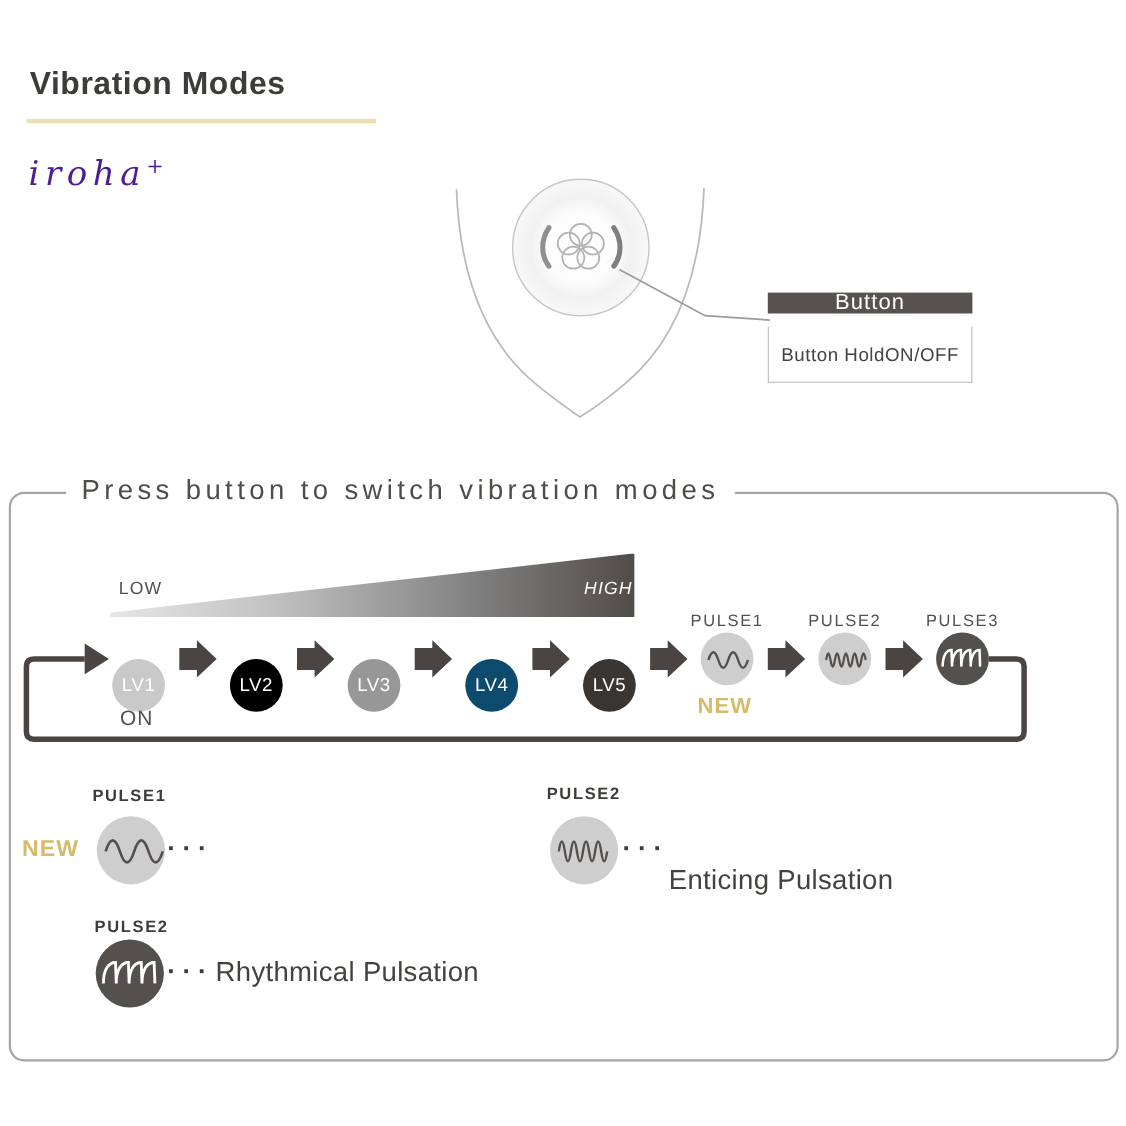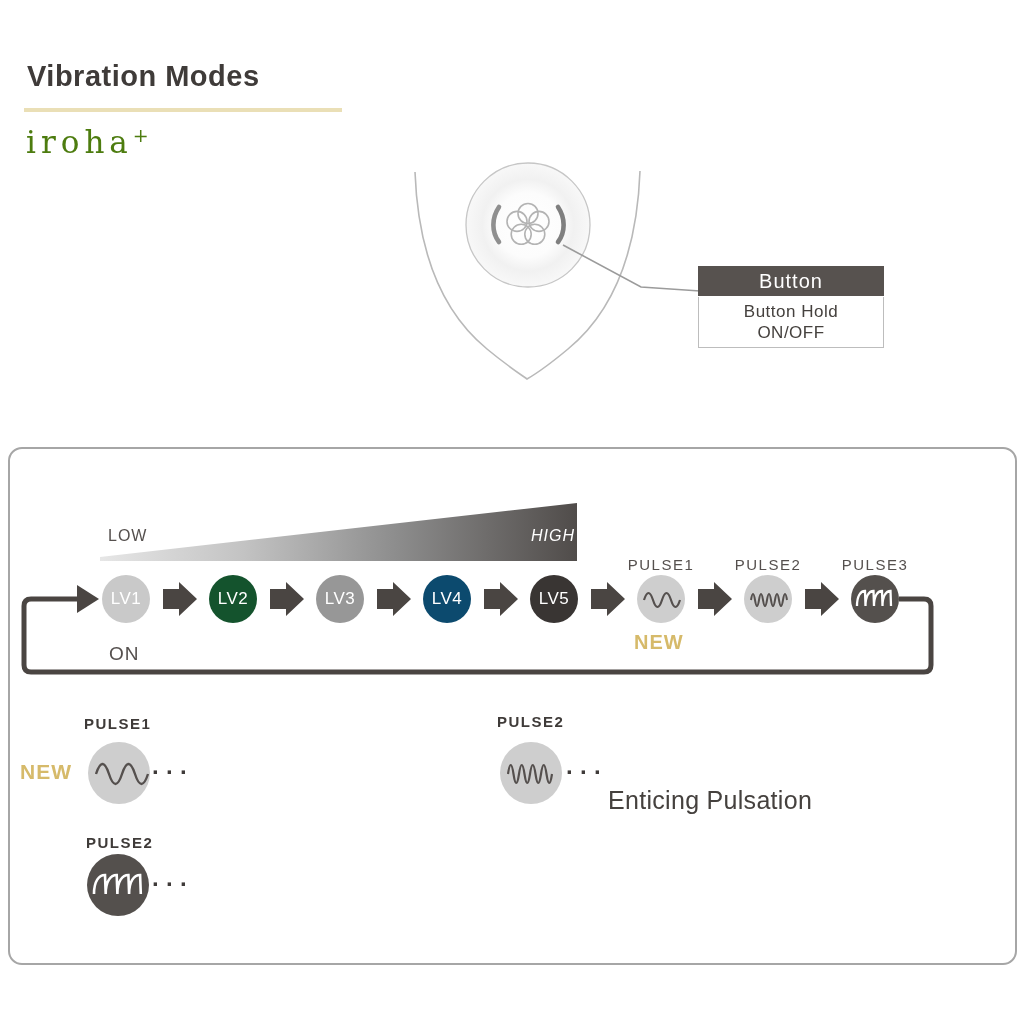--- a/index.html
+++ b/index.html
@@ -5,44 +5,44 @@
   html,body{margin:0;padding:0;background:#ffffff;}
   #stage{
     position:relative;width:1024px;height:1024px;background:#ffffff;overflow:hidden;
     font-family:"Liberation Sans", sans-serif;color:#45413e;margin-top:44px;
   }
   .abs{position:absolute;}
 
   
   .page-title{left:27px;top:16px;font-size:29px;font-weight:bold;color:#3f3b39;letter-spacing:.5px;}
   .title-underline{left:24px;top:64px;width:318px;height:4px;background:#eadfb6;}
-  .brand{left:26px;top:80px;font-family:"DejaVu Serif", serif;font-size:31px;color:#4d7c0f;letter-spacing:5px;}
+  .brand{left:26px;top:96px;font-family:"DejaVu Serif", serif;font-size:31px;color:#4c1d95;letter-spacing:5px;font-style:italic;}
   .brand sup{font-size:19px;letter-spacing:0;}
 
   
-  .callout-header{left:698px;top:222px;width:186px;height:30px;background:#57524f;
+  .callout-header{left:698px;top:222px;width:186px;height:19px;background:#57524f;
     display:flex;align-items:center;justify-content:center;color:#ffffff;font-size:20px;letter-spacing:1px;}
   .callout-body{left:698px;top:253px;width:184px;height:50px;background:#ffffff;border:1px solid #bdbdbd;border-top:none;
-    display:flex;flex-direction:column;align-items:center;justify-content:center;font-size:17px;line-height:21px;color:#45413e;letter-spacing:.5px;}
+    display:flex;flex-direction:row;align-items:center;justify-content:center;font-size:17px;line-height:21px;color:#45413e;letter-spacing:.5px;}
 
   
   .panel{left:8px;top:403px;width:1005px;height:514px;border:2px solid #a6a6a6;border-radius:14px;background:#ffffff;}
   .panel-title{left:60px;top:388px;background:#ffffff;padding:0 14px;font-size:25px;letter-spacing:4px;color:#514c49;white-space:nowrap;}
 
   
   .wedge{left:100px;top:459px;width:477px;height:58px;
     background:linear-gradient(90deg,#e6e6e6 0%,#c3c3c3 30%,#8d8d8d 62%,#504c4a 100%);
     clip-path:polygon(0 93%,100% 0,100% 100%,0 100%);}
   .low-label{left:108px;top:483px;font-size:16px;letter-spacing:1px;color:#55504e;}
   .high-label{left:531px;top:483px;font-size:16px;letter-spacing:1px;color:#ffffff;font-style:italic;}
 
   
   .lv{width:48px;height:48px;border-radius:50%;display:flex;align-items:center;justify-content:center;
-    color:#ffffff;font-size:17px;letter-spacing:.5px;top:531px;text-align:right;}
-  .lv1{background:#c9c9c9;} .lv2{background:#14532d;} .lv3{background:#979797;}
+    color:#ffffff;font-size:17px;letter-spacing:.5px;top:555px;text-align:right;}
+  .lv1{background:#c9c9c9;} .lv2{background:#000000;} .lv3{background:#979797;}
   .lv4{background:#0c4a6e;} .lv5{background:#393533;}
   .pulse-circle{width:48px;height:48px;border-radius:50%;top:531px;}
   .pulse-light{background:#cecece;} .pulse-dark{background:#54504d;}
   .pulse-row-label{top:512px;width:80px;text-align:center;font-size:15px;letter-spacing:1.5px;color:#55504e;}
   .on-label{left:109px;top:599px;font-size:19px;letter-spacing:1px;color:#55504e;}
   .new-row{left:634px;top:587px;font-size:20px;font-weight:bold;letter-spacing:1px;color:#d6ba6a;}
 
   
   .legend-label{font-size:15px;font-weight:bold;letter-spacing:1.5px;color:#3f3b39;}
   .legend-circle{width:62px;height:62px;border-radius:50%;}
@@ -86,20 +86,21 @@
 
   <div class="abs callout-header">
     <span>Button</span>
   </div>
   <div class="abs callout-body">
     <span>Button Hold</span>
     <span>ON/OFF</span>
   </div>
 
   <div class="abs panel"></div>
+  <div class="abs panel-title">Press button to switch vibration modes</div>
 
   <div class="abs wedge"></div>
   <div class="abs low-label">LOW</div>
   <div class="abs high-label">HIGH</div>
 
   <svg class="abs" style="left:0;top:430px;" width="1024" height="220" viewBox="0 430 1024 220">
     <path d="M 899 555 L 924 555 Q 931 555 931 562 L 931 621 Q 931 628 924 628 L 31 628 Q 24 628 24 621 L 24 562 Q 24 555 31 555 L 77 555" fill="none" stroke="#4a4542" stroke-width="5"></path>
     <polygon points="77,541 99,555 77,569" fill="#4a4542"></polygon>
     <g fill="#4a4542">
       <polygon points="163,545 179,545 179,538 197,555 179,572 179,565 163,565"></polygon>
@@ -168,14 +169,15 @@
   <div class="abs legend-dots" style="left:566px;top:714px;">···</div>
   <div class="abs legend-desc" style="left:608px;top:742px;text-align:right;">Enticing Pulsation</div>
 
   <div class="abs legend-label" style="left:86px;top:790px;">PULSE2</div>
   <div class="abs legend-circle pulse-dark" style="left:87px;top:810px;">
     <svg width="62" height="62" viewBox="0 0 62 62">
       <path d="M 7 40 C 7 27 12 21 18 21 L 18.7 40 C 18.7 27 23.7 21 29.7 21 L 30.4 40 C 30.4 27 35.4 21 41.4 21 L 42.1 40 C 42.1 27 47.1 21 53.1 21 L 53.8 40" fill="none" stroke="#ffffff" stroke-width="2.6"></path>
     </svg>
   </div>
   <div class="abs legend-dots" style="left:152px;top:826px;">···</div>
+  <div class="abs legend-desc" style="left:196px;top:826px;">Rhythmical Pulsation</div>
 
 </div>
 
 </body></html>

